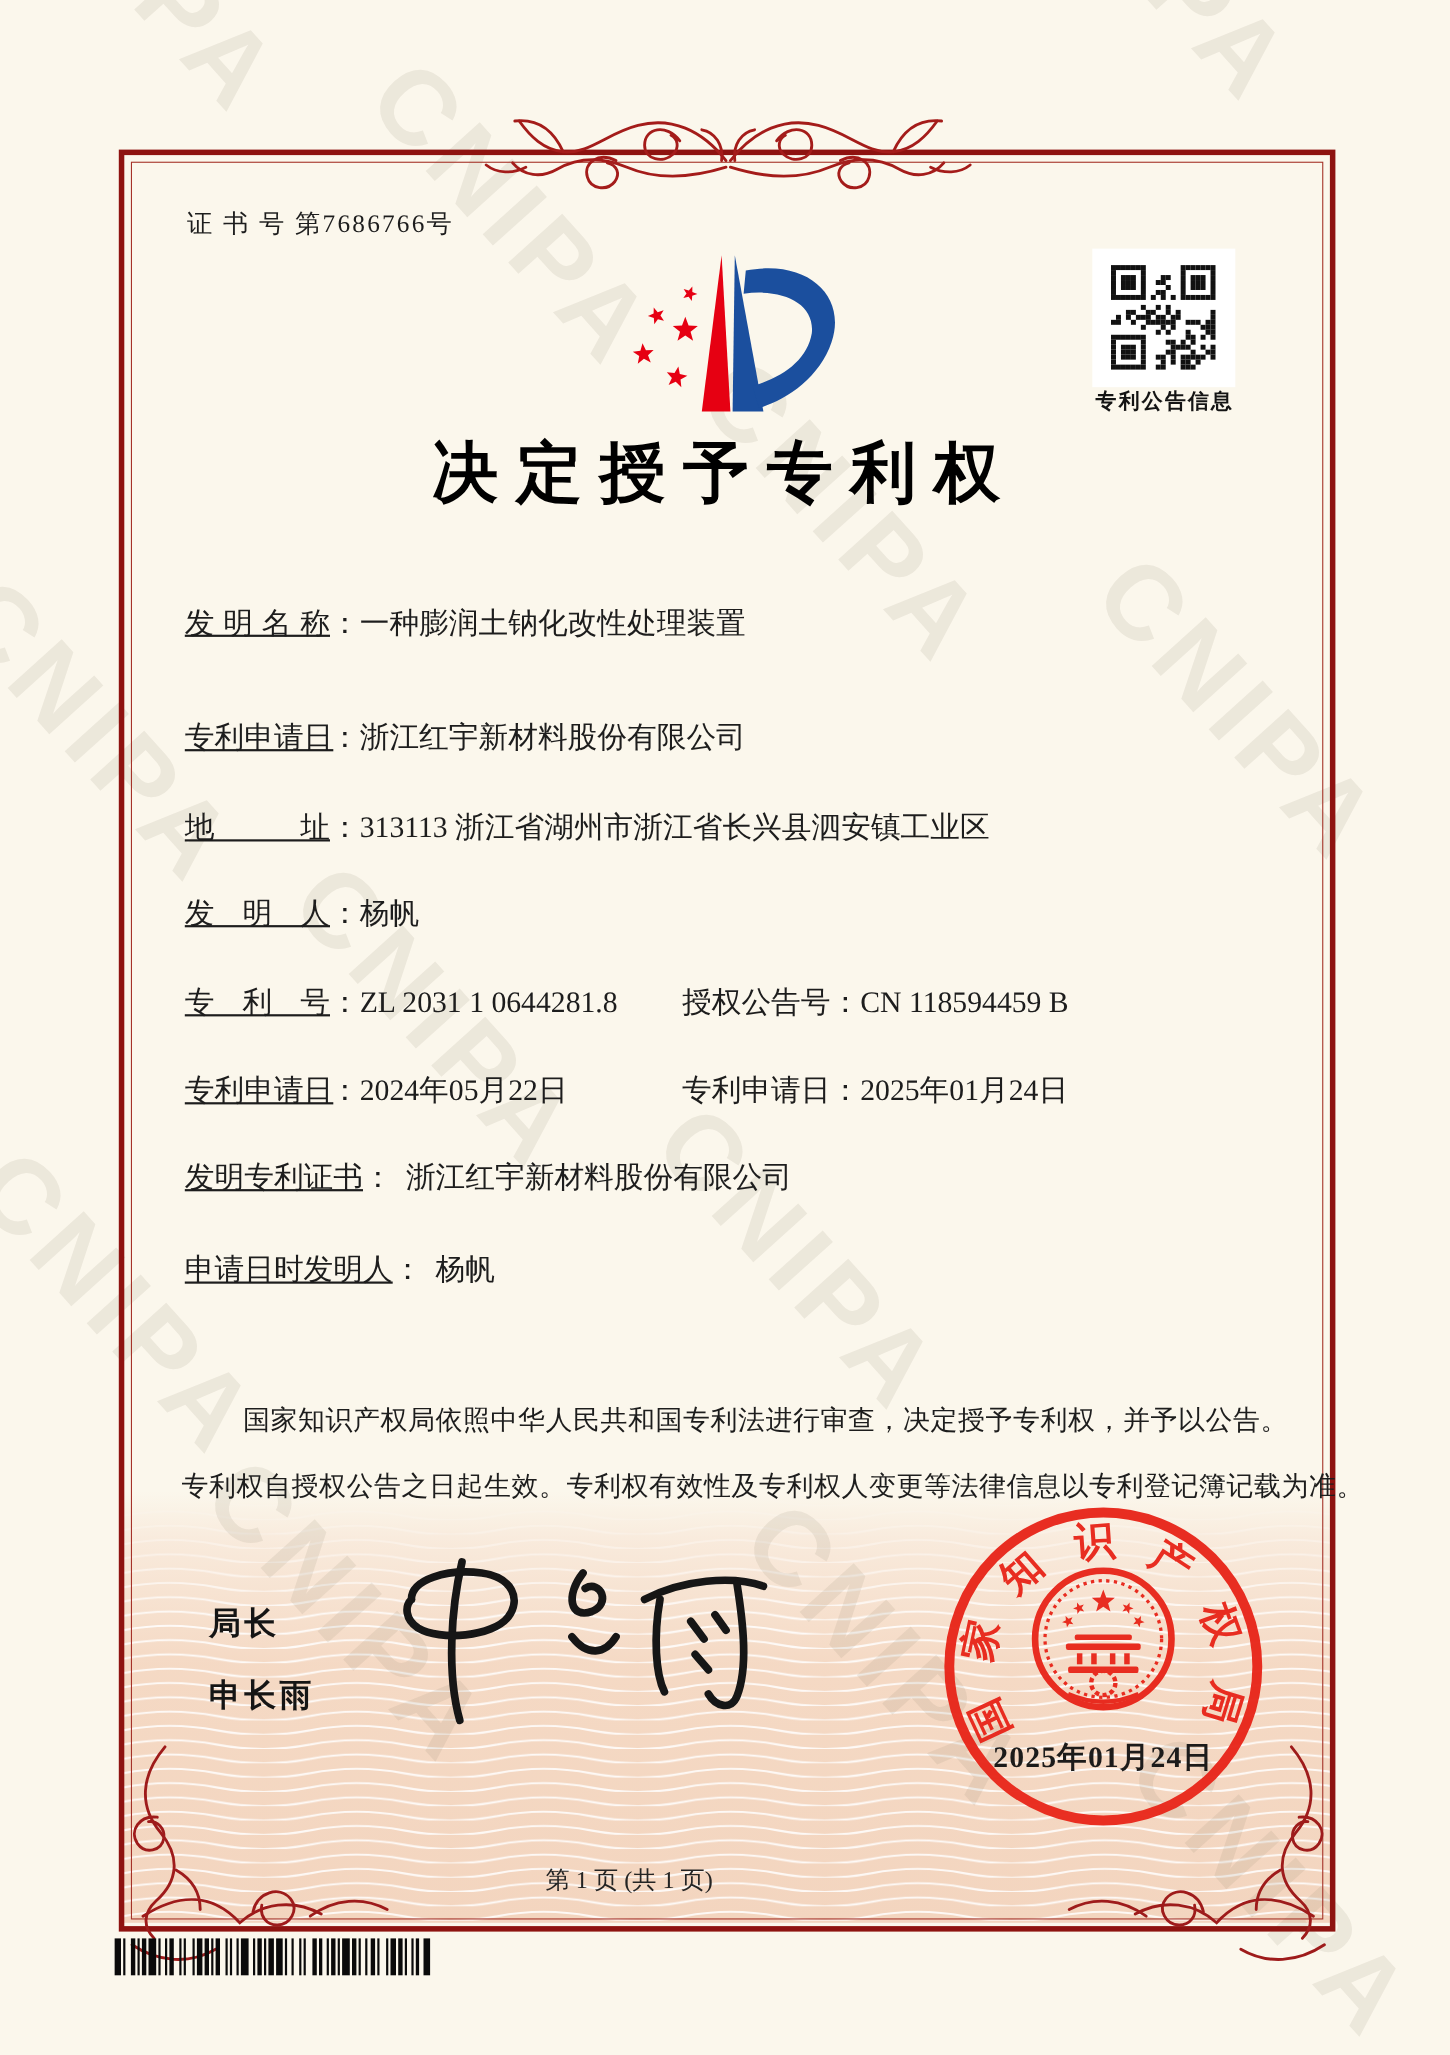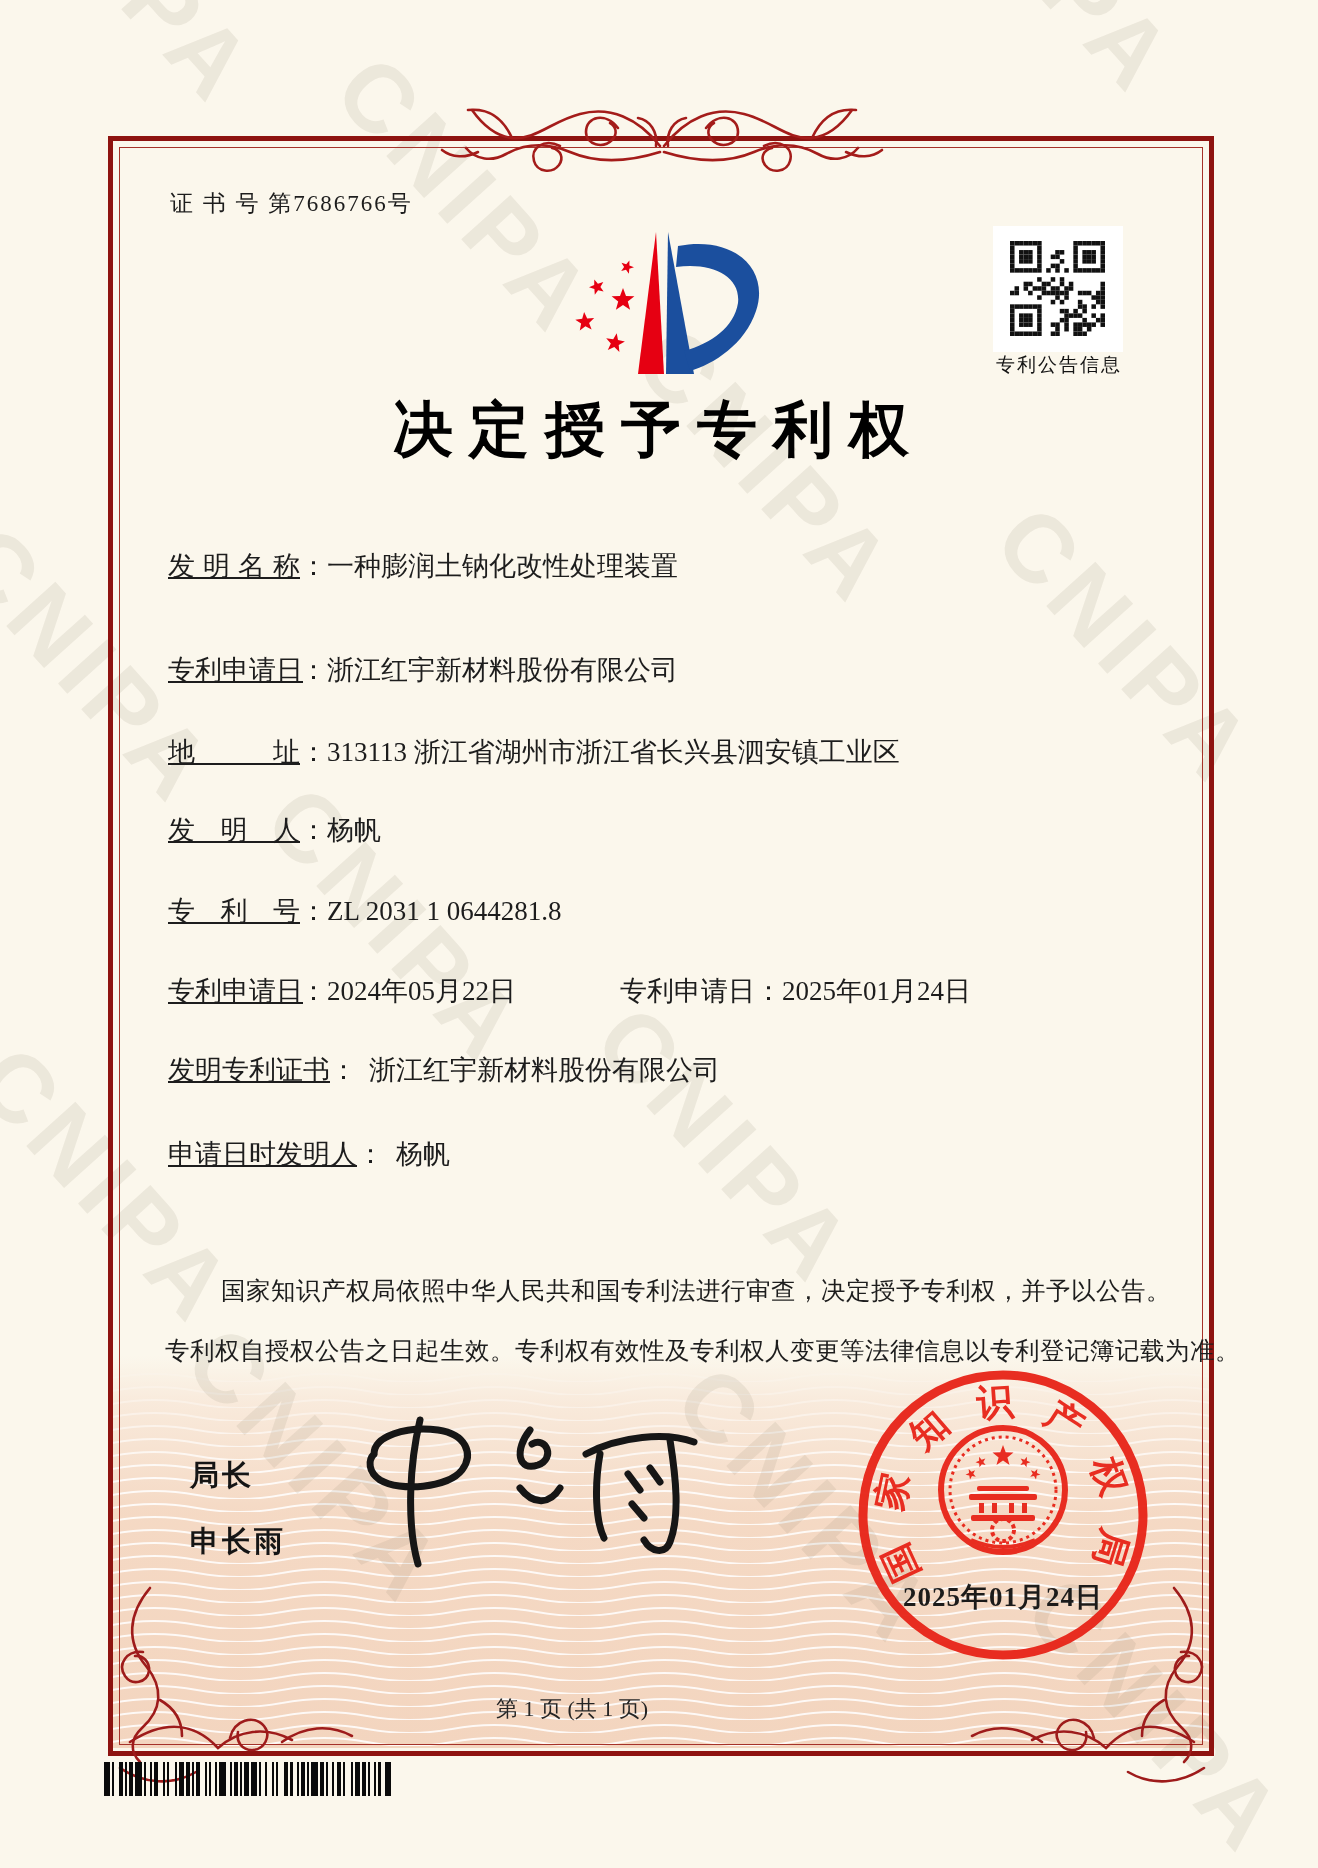--- a/index.html
+++ b/index.html
@@ -29,21 +29,21 @@
   .lbl{display:inline-block;text-align:justify;text-align-last:justify;text-decoration:underline;}
   .lw132{width:132px;}
   .rpart{position:absolute;left:452px;top:0;white-space:nowrap;}
   .legal{position:absolute;left:165px;width:1010px;font-size:24.5px;color:#1d1d1d;
       letter-spacing:0.5px;white-space:nowrap;z-index:6;}
   .signer{position:absolute;left:190px;font-size:29px;font-weight:700;color:#151515;z-index:6;
       font-family:"Liberation Sans","DejaVu Sans",sans-serif;letter-spacing:3px;}
   .qr-box{position:absolute;left:993px;top:226px;width:130px;height:126px;background:#fff;z-index:6;}
   .qr-grid{position:absolute;left:17px;top:15px;width:95px;height:95px;}
   .qr-label{position:absolute;left:986px;top:352px;width:146px;text-align:center;font-size:19px;
-      font-weight:400;letter-spacing:2px;color:#141414;z-index:6;}
+      font-weight:700;letter-spacing:2px;color:#141414;z-index:6;}
   .footer-page{position:absolute;left:108px;top:1694px;width:928px;text-align:center;
       font-size:22px;color:#242424;z-index:6;}
   .barcode{position:absolute;left:104px;top:1762px;width:398px;height:34px;overflow:hidden;
       white-space:nowrap;font-size:0;z-index:6;}
   .barcode i{display:inline-block;height:100%;}
   svg{overflow:visible;}
   .decor{position:absolute;left:0;top:0;z-index:5;pointer-events:none;}
   .logo-svg{position:absolute;left:550px;top:215px;z-index:6;}
   .sig-svg{position:absolute;left:348px;top:1392px;z-index:7;}
   .seal-svg{position:absolute;left:845px;top:1360px;z-index:8;opacity:.96;}
@@ -327,20 +327,21 @@
   <span class="lbl lw132">专利申请日</span><span>：</span><span>浙江红宇新材料股份有限公司</span>
 </div>
 <div class="row" style="top:734px">
   <span class="lbl lw132">地址</span><span>：</span><span>313113 浙江省湖州市浙江省长兴县泗安镇工业区</span>
 </div>
 <div class="row" style="top:812px">
   <span class="lbl lw132">发明人</span><span>：</span><span>杨帆</span>
 </div>
 <div class="row" style="top:893px">
   <span class="lbl lw132">专利号</span><span>：</span><span>ZL 2031 1 0644281.8</span>
+  <span class="rpart"><span>授权公告号</span><span>：</span><span>CN 118594459 B</span></span>
 </div>
 <div class="row" style="top:973px">
   <span class="lbl lw132">专利申请日</span><span>：</span><span>2024年05月22日</span>
   <span class="rpart"><span>专利申请日</span><span>：</span><span>2025年01月24日</span></span>
 </div>
 <div class="row" style="top:1052px">
   <span class="lbl">发明专利证书</span><span>：</span><span style="margin-left:12px">浙江红宇新材料股份有限公司</span>
 </div>
 <div class="row" style="top:1136px">
   <span class="lbl">申请日时发明人</span><span>：</span><span style="margin-left:12px">杨帆</span>

